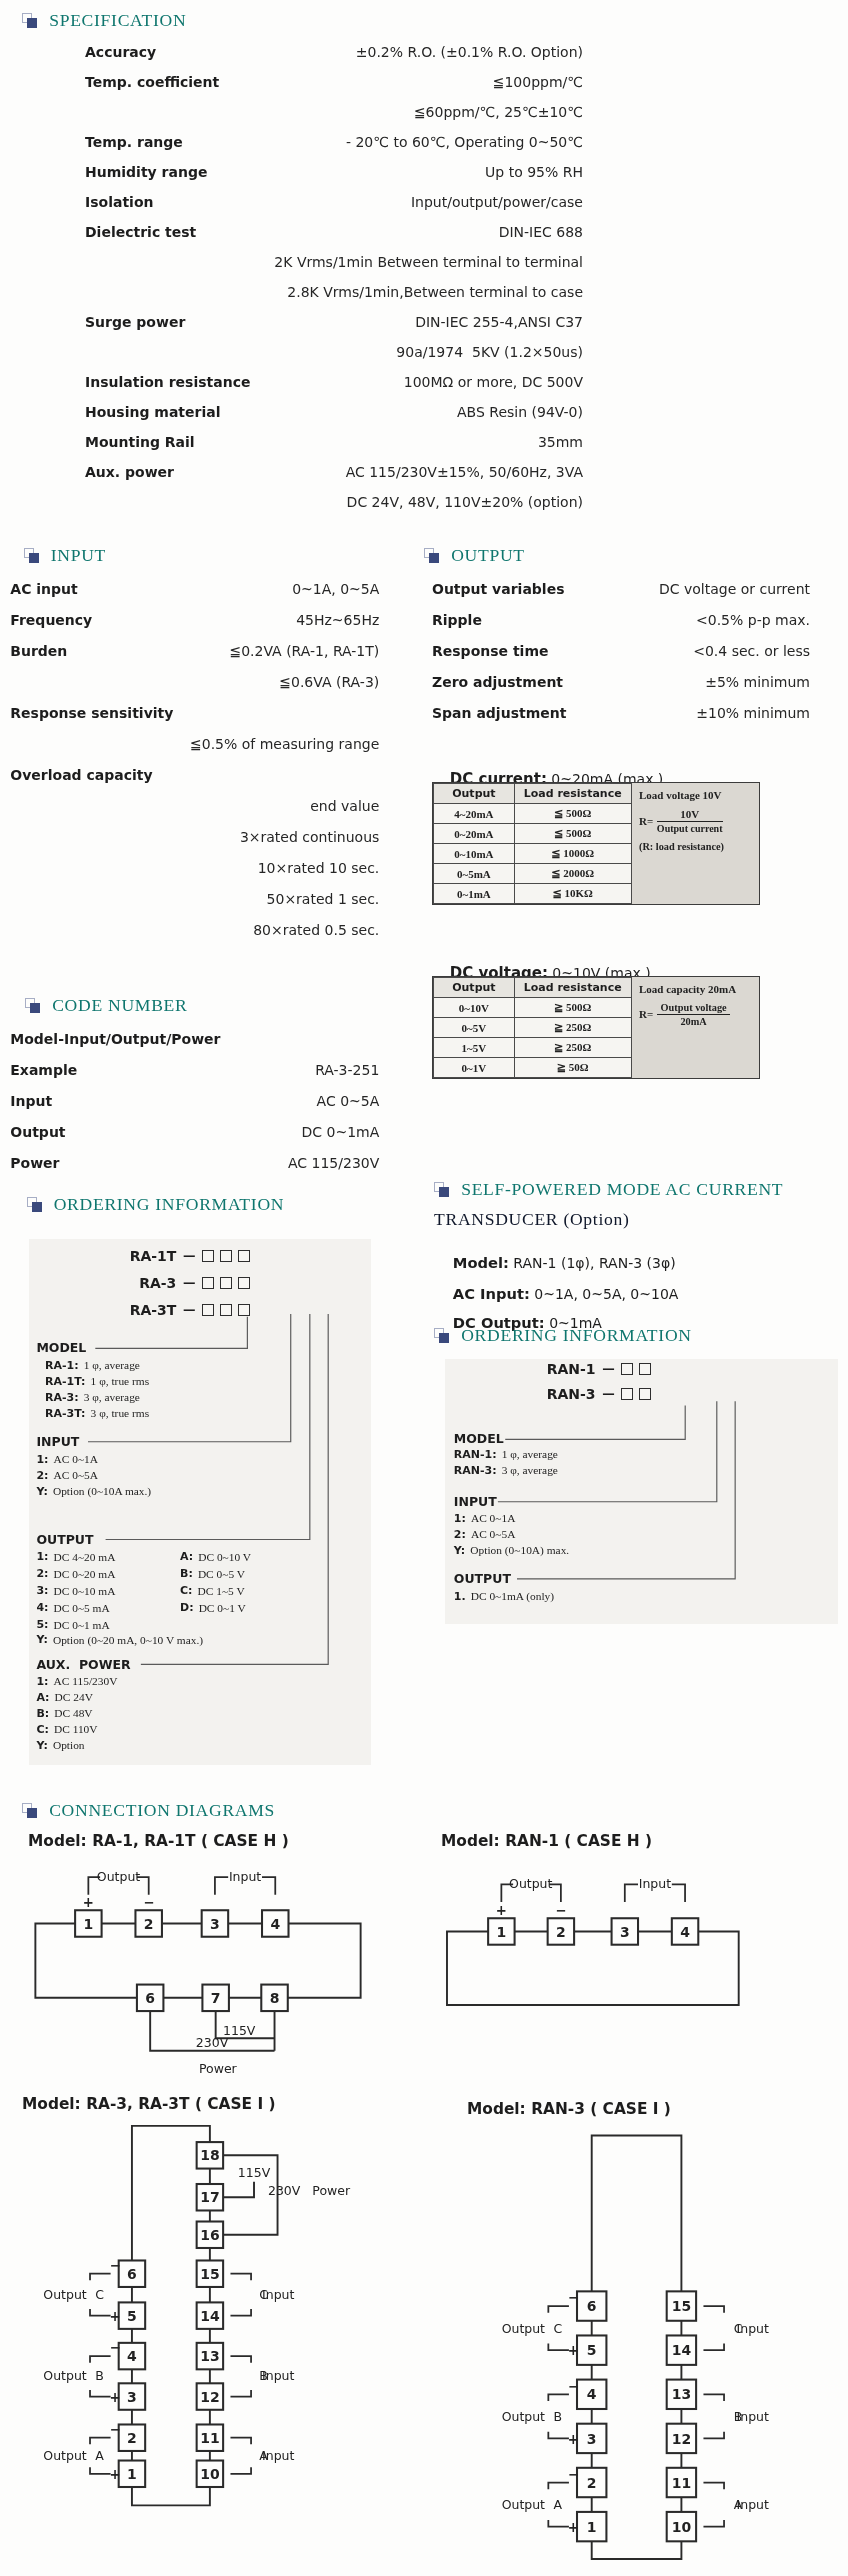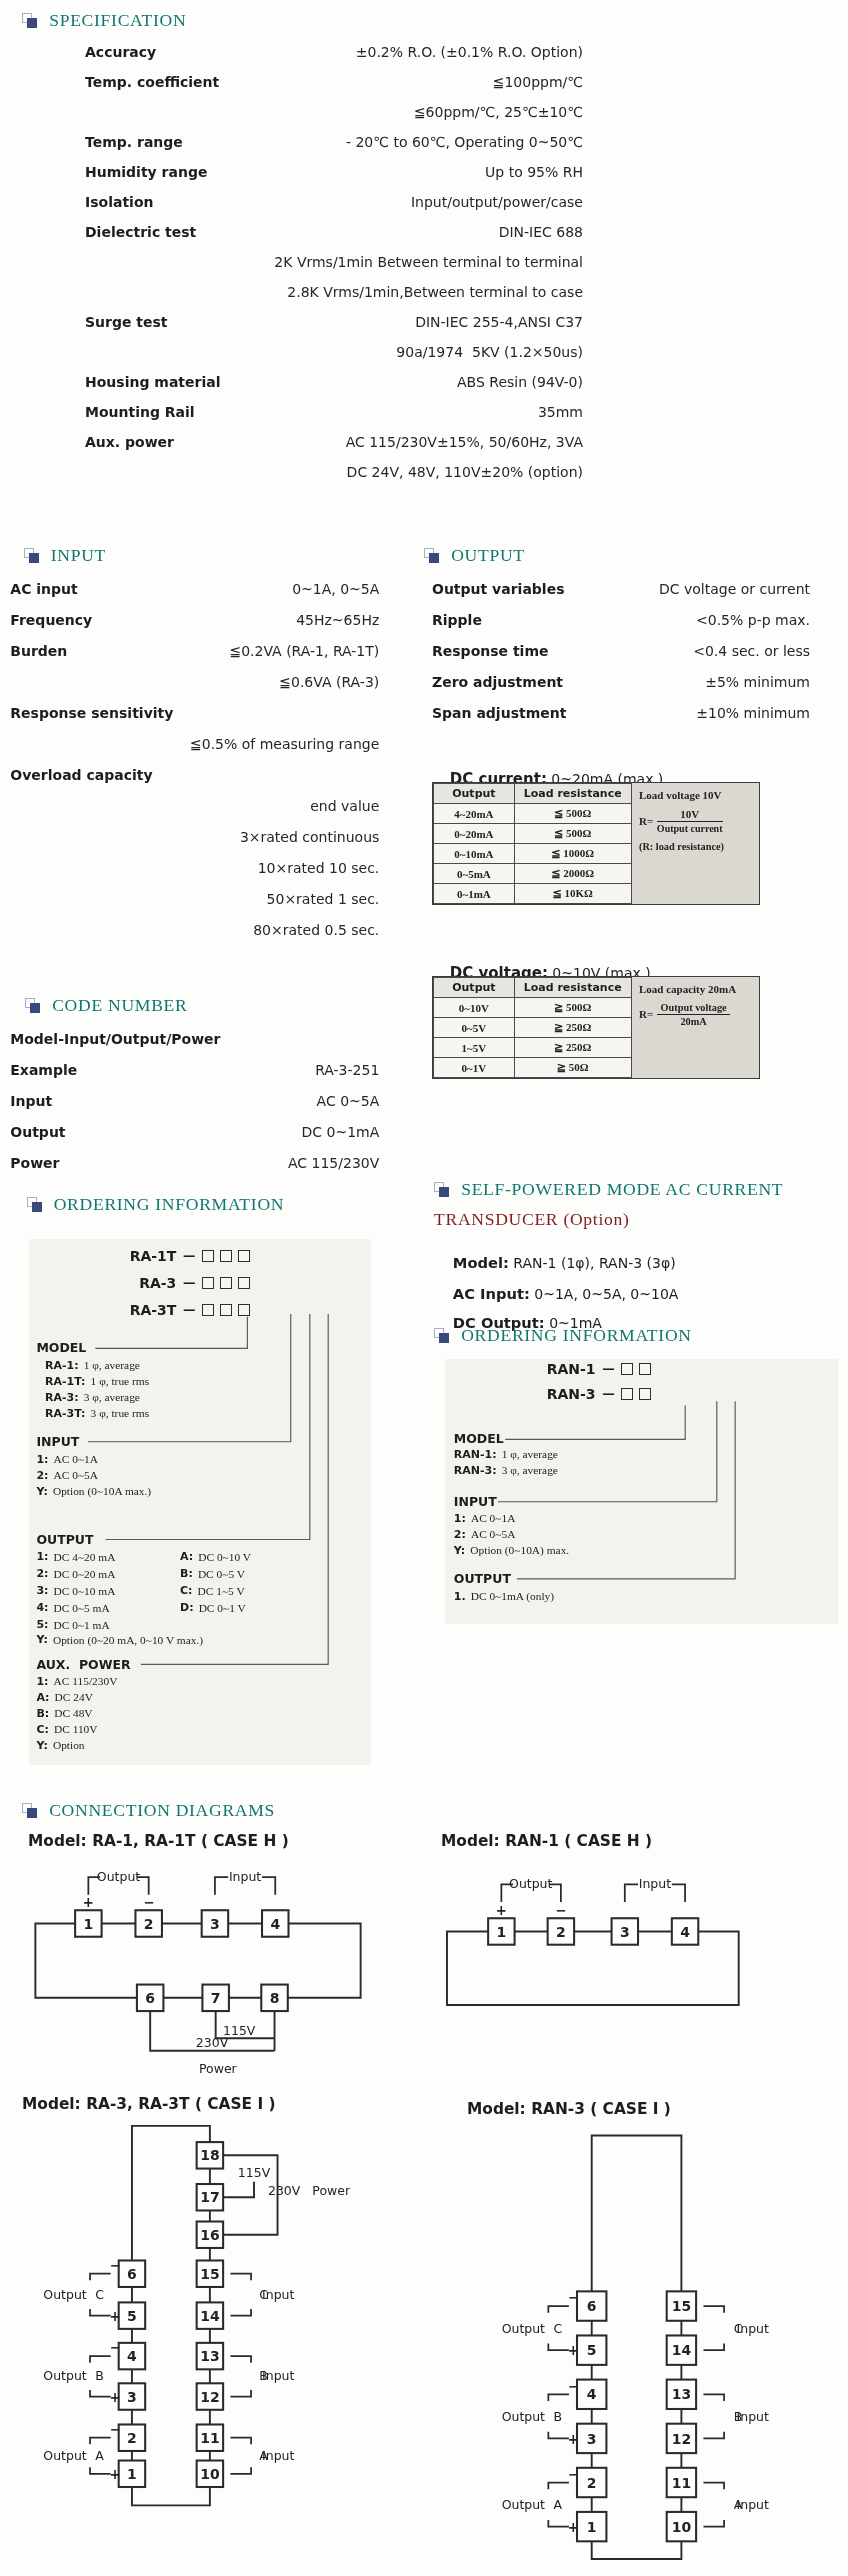--- a/index.html
+++ b/index.html
@@ -48,21 +48,21 @@
   .od-item .v{font-size:11.4px;font-family:"Liberation Serif",serif;white-space:pre;}
   
   .diag-title{position:absolute;font-weight:bold;font-size:15.4px;white-space:pre;}
   .csvg{position:absolute;}
   .csvg .wire{fill:none;stroke:#2a2a2a;stroke-width:2.6px;}
   .csvg .tbox{fill:#fdfdfc;stroke:#2a2a2a;stroke-width:2.8px;}
   .csvg .tnum{font-family:"DejaVu Sans",sans-serif;font-weight:bold;font-size:19px;fill:#222;text-anchor:middle;}
   .csvg .lbl{font-family:"DejaVu Sans",sans-serif;font-size:17px;fill:#222;text-anchor:middle;}
   .csvg .sgn{font-family:"DejaVu Sans",sans-serif;font-size:18px;font-weight:bold;fill:#222;text-anchor:middle;}
   .csvg .brk{fill:none;stroke:#2a2a2a;stroke-width:2.4px;}
-  .selfp-line2{position:absolute;font-family:"Liberation Serif",serif;font-size:17.6px;color:#7f1d1d;letter-spacing:0.7px;}
+  .selfp-line2{position:absolute;font-family:"Liberation Serif",serif;font-size:17.6px;color:#0f172a;letter-spacing:0.7px;}
   .bh20 b{font-size:14.7px;}
 </style>
 </head>
 <body>
 
 <div id="page">
 
   <div class="sec-head" style="left:22px;top:10.3px;">
     <span class="ic">
         <i class="b"></i>
@@ -102,26 +102,30 @@
     </div>
       <div class="krow" style="height:30px;">
       <span class="lab"></span>
       <span class="val">2K Vrms/1min Between terminal to terminal</span>
     </div>
       <div class="krow" style="height:30px;">
       <span class="lab"></span>
       <span class="val">2.8K Vrms/1min,Between terminal to case</span>
     </div>
       <div class="krow" style="height:30px;">
-      <span class="lab">Surge test</span>
+      <span class="lab">Surge power</span>
       <span class="val">DIN-IEC 255-4,ANSI C37</span>
     </div>
       <div class="krow" style="height:30px;">
       <span class="lab"></span>
       <span class="val">90a/1974  5KV (1.2×50us)</span>
+    </div>
+      <div class="krow" style="height:30px;">
+      <span class="lab">Insulation resistance</span>
+      <span class="val">100MΩ or more, DC 500V</span>
     </div>
       <div class="krow" style="height:30px;">
       <span class="lab">Housing material</span>
       <span class="val">ABS Resin (94V-0)</span>
     </div>
       <div class="krow" style="height:30px;">
       <span class="lab">Mounting Rail</span>
       <span class="val">35mm</span>
     </div>
       <div class="krow" style="height:30px;">

